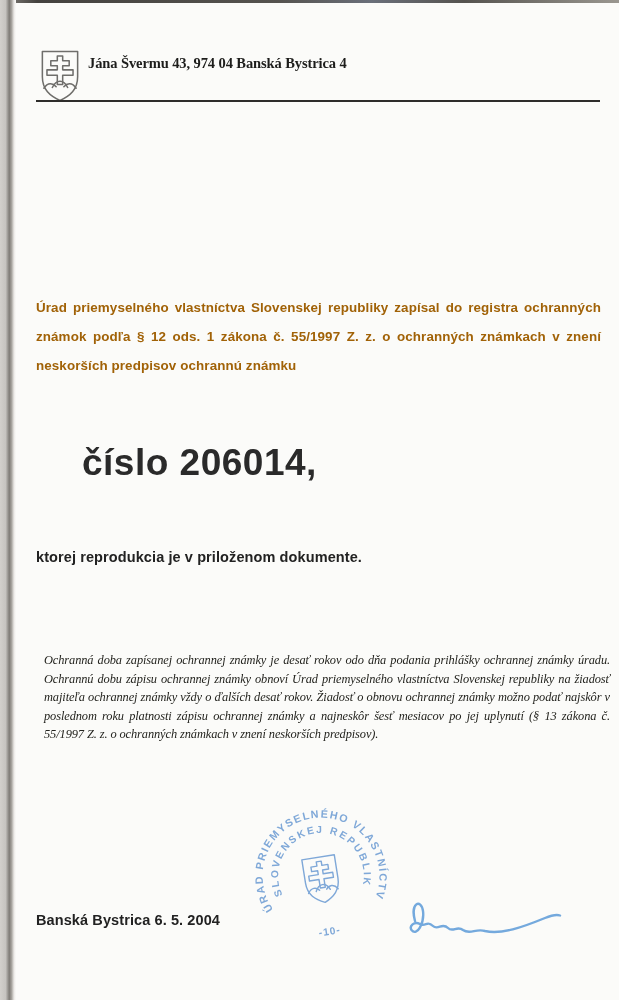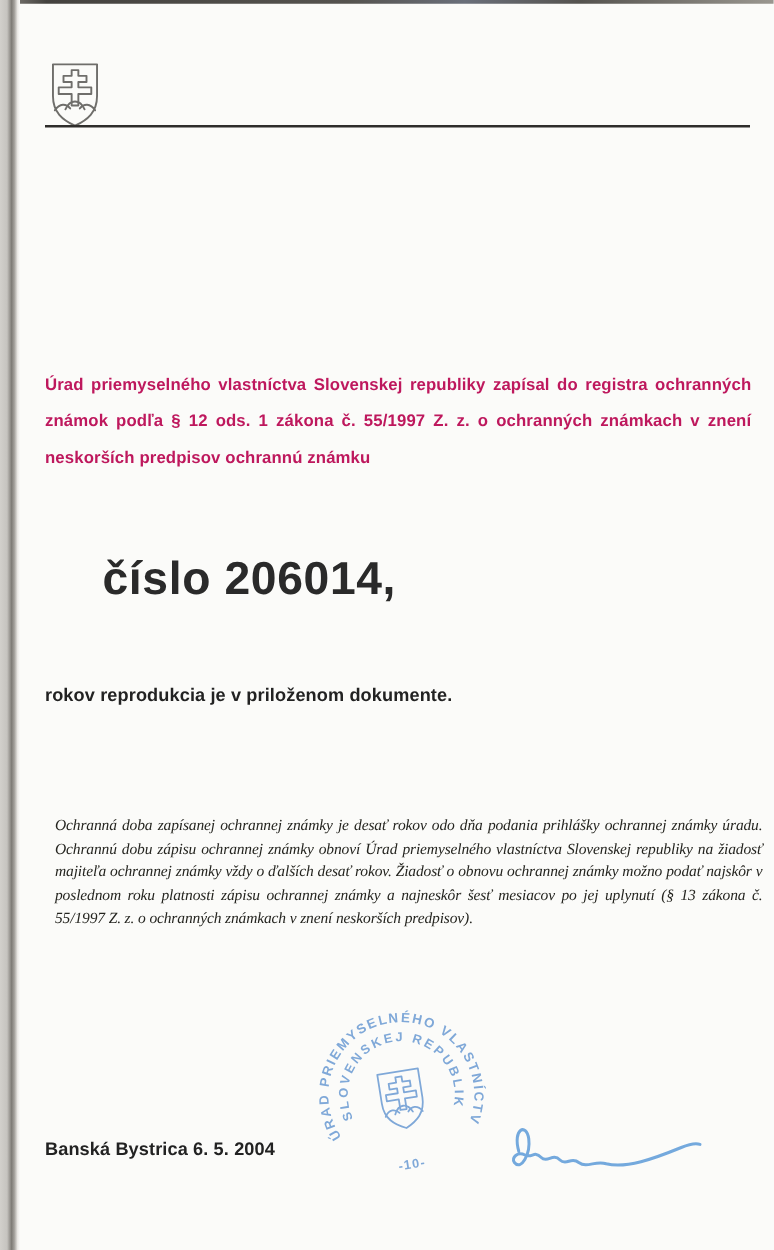--- a/index.html
+++ b/index.html
@@ -22,21 +22,21 @@
   .header{position:absolute;left:36px;top:46px;width:566px;}
   .coa-header{position:absolute;left:1px;top:3px;width:46px;height:54px;color:#6f6e6b;}
   .header-text{margin-left:52px;padding-top:6px;font-family:"Liberation Serif",serif;font-weight:bold;}
   .office-name{font-size:15px;letter-spacing:-0.2px;white-space:nowrap;}
   .office-address{font-size:14.5px;letter-spacing:-0.1px;margin-top:3px;}
   .header-divider{position:absolute;left:36px;top:100px;width:564px;height:2px;background:#2e2d2b;}
   
   .registration-paragraph{
     position:absolute;left:36px;top:293px;width:565px;
     font-size:13.4px;font-weight:bold;line-height:29px;
-    text-align:justify;letter-spacing:0.1px;color:#be185d;
+    text-align:justify;letter-spacing:0.1px;color:#a16207;
   }
   .registration-number{
     position:absolute;left:36px;top:442px;width:564px;
     padding-left:46px;box-sizing:border-box;
     text-align:left;font-size:37px;font-weight:bold;letter-spacing:0.5px;color:#2a2a2a;
   }
   .reproduction-line{
     position:absolute;left:36px;top:549px;
     font-size:14.5px;font-weight:bold;letter-spacing:0.1px;color:#222;
   }
@@ -77,29 +77,30 @@
 <div>
 
   <div class="scan-edge-top"></div>
   <div class="scan-edge-left"></div>
 
   <div class="header">
     <svg class="coa-header" viewBox="0 0 60 70">
       <use href="#coa" width="60" height="70"></use>
     </svg>
     <div class="header-text">
+      <div class="office-address">Jána Švermu 43, 974 04 Banská Bystrica 4</div>
     </div>
   </div>
   <div class="header-divider"></div>
 
   <div class="registration-paragraph">Úrad priemyselného vlastníctva Slovenskej republiky zapísal do registra ochranných známok podľa § 12 ods. 1 zákona č. 55/1997 Z. z. o ochranných známkach v znení neskorších predpisov ochrannú známku</div>
 
   <div class="registration-number">číslo 206014,</div>
 
-  <div class="reproduction-line">rokov reprodukcia je v priloženom dokumente.</div>
+  <div class="reproduction-line">ktorej reprodukcia je v priloženom dokumente.</div>
 
   <div class="legal-note">Ochranná doba zapísanej ochrannej známky je desať rokov odo dňa podania prihlášky ochrannej známky úradu. Ochrannú dobu zápisu ochrannej známky obnoví Úrad priemyselného vlastníctva Slovenskej republiky na žiadosť majiteľa ochrannej známky vždy o ďalších desať rokov. Žiadosť o obnovu ochrannej známky možno podať najskôr v poslednom roku platnosti zápisu ochrannej známky a najneskôr šesť mesiacov po jej uplynutí (§ 13 zákona č. 55/1997 Z. z. o ochranných známkach v znení neskorších predpisov).</div>
 
   <div class="official-stamp">
     <svg class="stamp-svg" viewBox="0 0 150 150">
       <defs>
         <path id="stampOuterArc" d="M 22,103.2 A 60,60 0 1 1 128,103.2" fill="none"></path>
         <path id="stampInnerArc" d="M 33.7,90 A 44,44 0 1 1 116.3,90" fill="none"></path>
       </defs>
       <text font-size="11" letter-spacing="1.6" fill="#7fa8d8">

